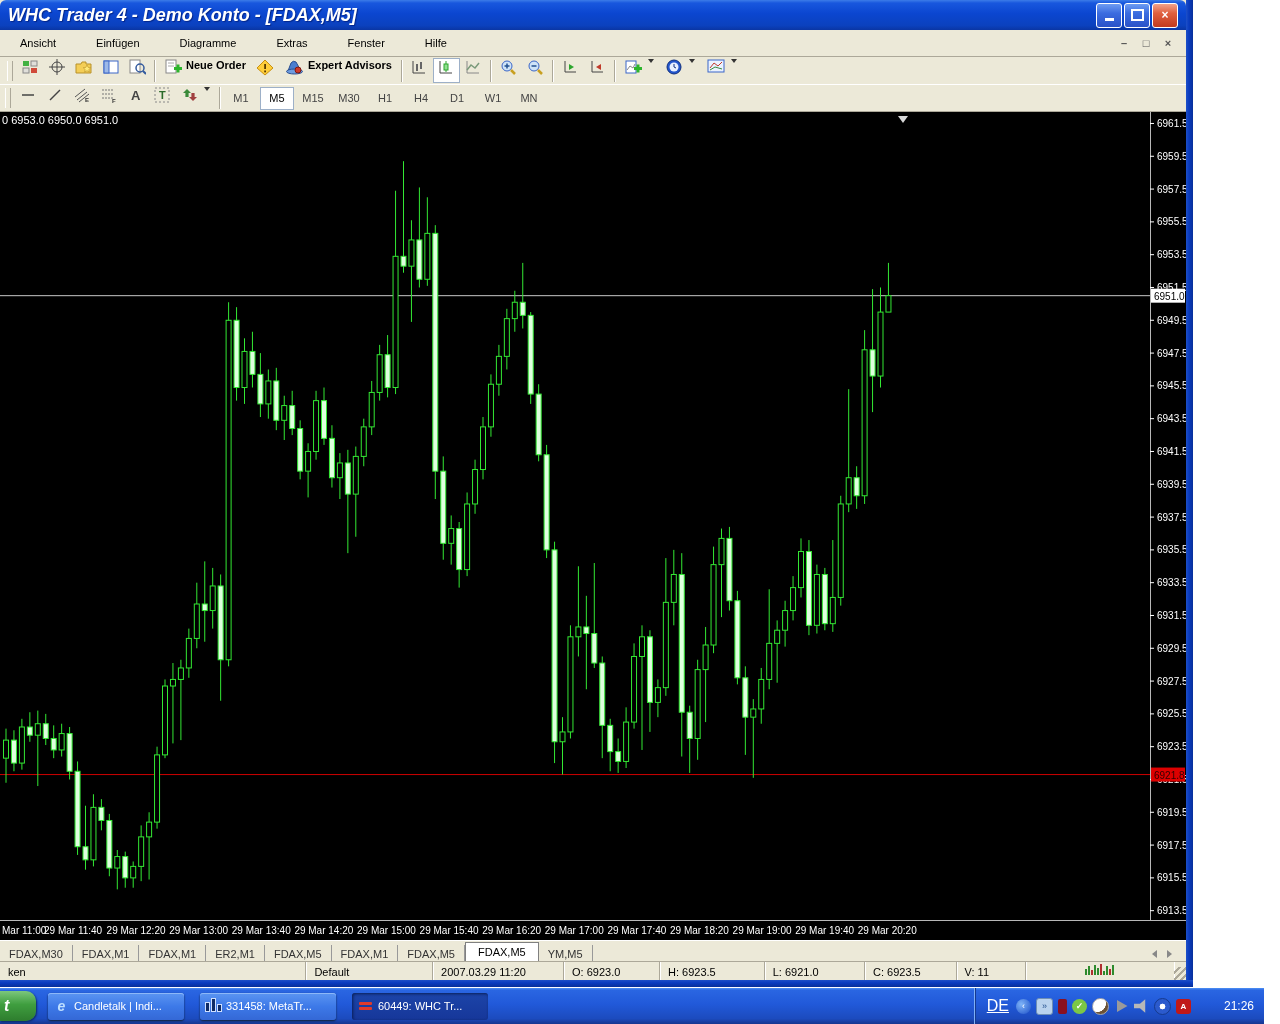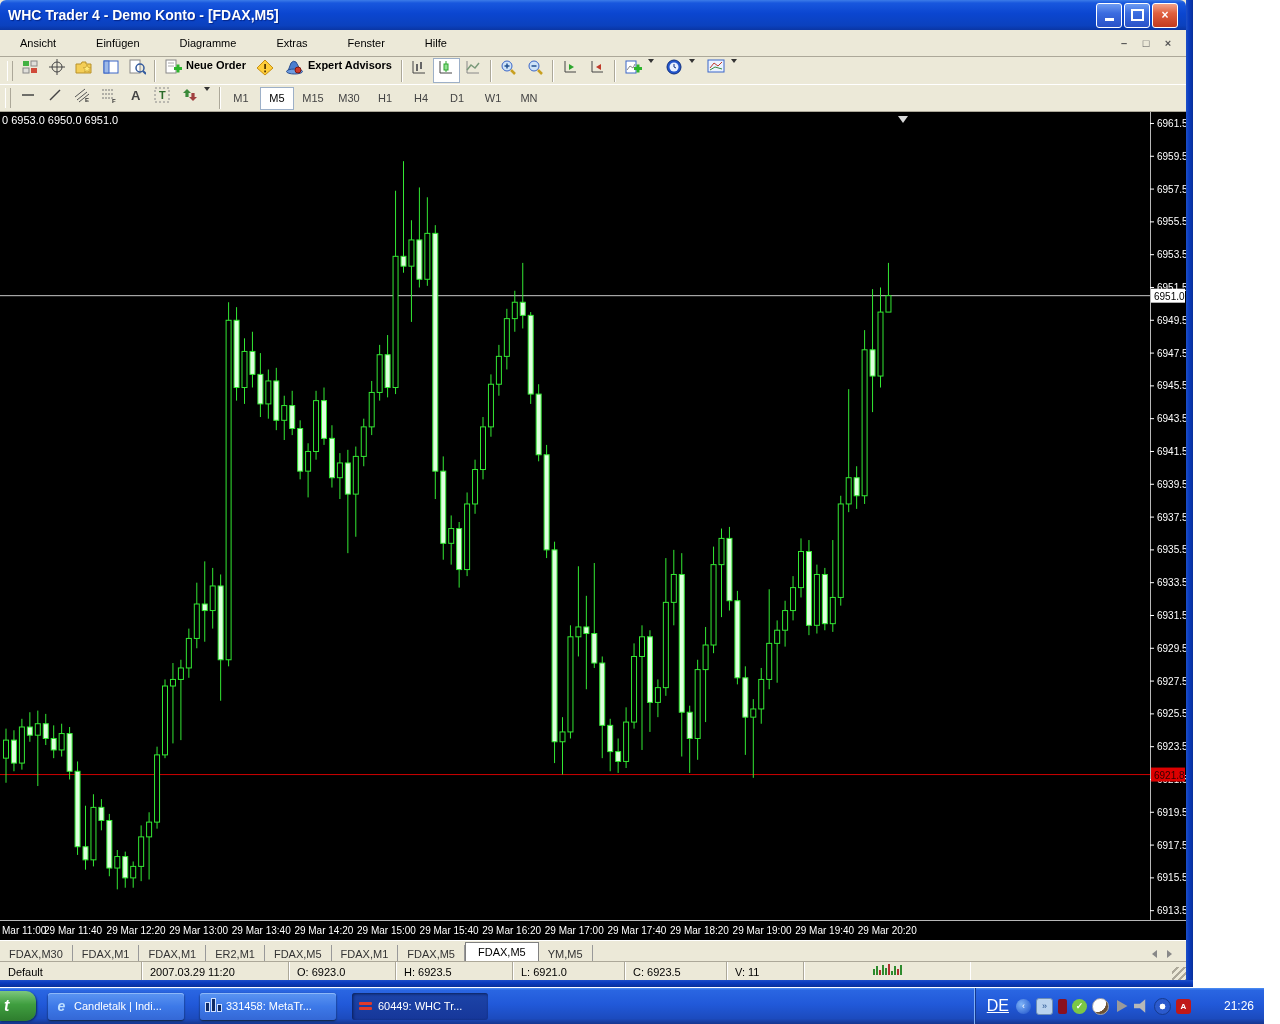--- a/index.html
+++ b/index.html
@@ -10,22 +10,22 @@
   
   .app-window{position:absolute;left:0;top:0;width:1193px;height:987px;background:#ECE9D8;}
   .win-right-border{position:absolute;right:0;top:0;width:7px;height:987px;
      background:linear-gradient(90deg,#1E50C8,#0A3CC0 40%,#08309A);}
   .win-bottom-border{position:absolute;left:0;bottom:0;width:1193px;height:7px;
      background:linear-gradient(180deg,#1E50C8,#0A3CC0 40%,#08309A);}
 
   .titlebar{position:absolute;left:0;top:0;width:1186px;height:30px;
      background:linear-gradient(180deg,#3C7CE8 0%,#1857DE 10%,#0B46D0 45%,#0B41BE 85%,#0A36A4 100%);
      display:flex;align-items:center;border-radius:6px 6px 0 0;}
-  .titlebar .title{color:#fff;font-weight:bold;font-size:14px;padding-left:8px;
-     text-shadow:1px 1px 1px #04268a;white-space:nowrap;}
+  .titlebar .title{color:#fff;font-weight:bold;font-size:18px;padding-left:8px;
+     text-shadow:1px 1px 1px #04268a;white-space:nowrap;font-style:italic;}
   .title-buttons{margin-left:auto;display:flex;gap:2px;padding-right:8px;}
   .tb-btn{width:24px;height:23px;border:1px solid #fff;border-radius:3px;display:flex;
      align-items:center;justify-content:center;color:#fff;font-weight:bold;font-size:12px;
      background:linear-gradient(180deg,#6E9CF2,#3B6CE0 40%,#2A52C8);}
   .tb-btn.close{background:linear-gradient(180deg,#F2A38B,#E0603F 40%,#C23A1F);}
   .glyph-min{display:block;width:9px;height:3px;background:#fff;margin-top:9px;}
   .glyph-restore{display:block;width:9px;height:8px;border:2px solid #fff;}
 
   .menubar{position:absolute;left:0;top:30px;width:1186px;height:26px;background:#ECE9D8;
      border-bottom:1px solid #ACA899;display:flex;align-items:center;}
@@ -661,20 +661,21 @@
         <span class="tab">FDAX,M5</span>
         <span class="tab selected">FDAX,M5</span>
         <span class="tab">YM,M5</span>
         <span class="tab-scroll">
           <span class="tri-left"></span>
           <span class="tri-right"></span>
         </span>
       </div>
 
     <div class="statusbar" id="statusbar">
+        <span class="status-cell" style="width: 330px;">ken</span>
         <span class="status-cell" style="width: 125px;">Default</span>
         <span class="status-cell" style="width: 130px;">2007.03.29 11:20</span>
         <span class="status-cell" style="width: 90px;">O: 6923.0</span>
         <span class="status-cell" style="width: 100px;">H: 6923.5</span>
         <span class="status-cell" style="width: 95px;">L: 6921.0</span>
         <span class="status-cell" style="width: 85px;">C: 6923.5</span>
         <span class="status-cell" style="width: 60px;">V: 11</span>
         <span class="status-cell" style="border: none; width: 150px; flex-direction: column;">
           <span class="hist-icon">
             <i style="height: 6px;"></i>

